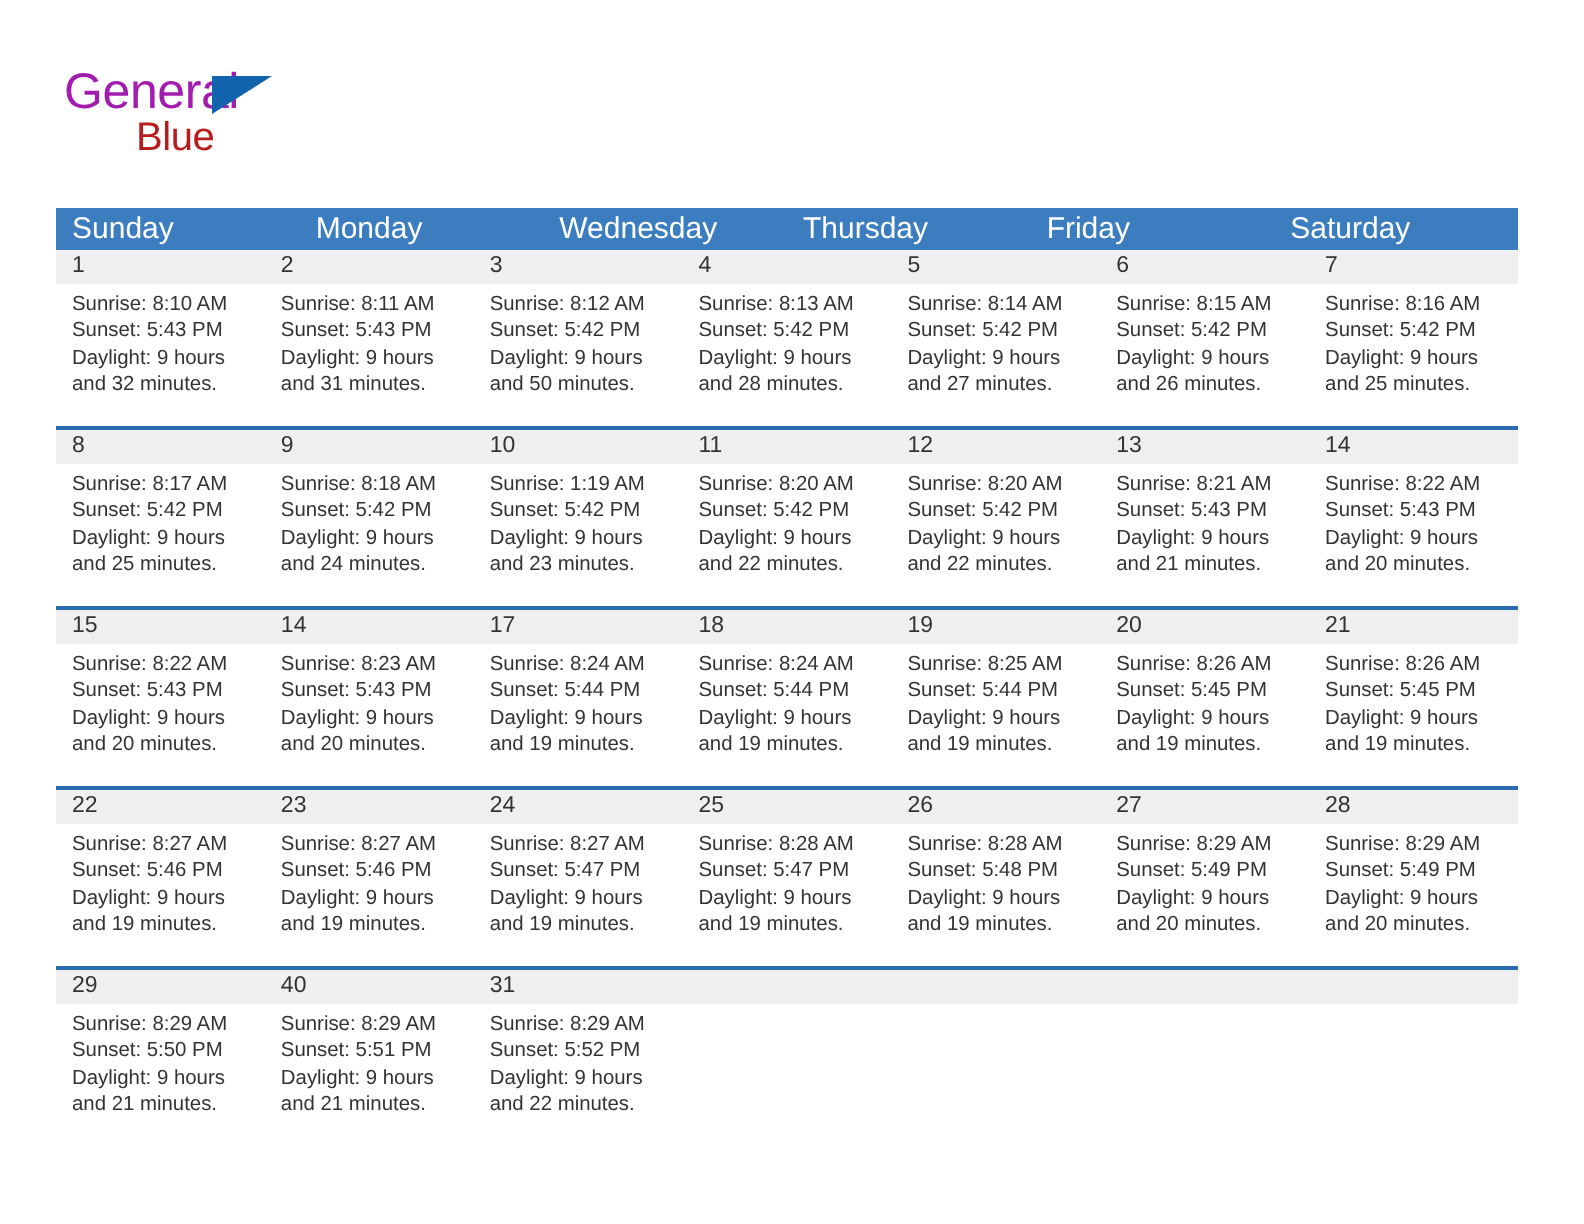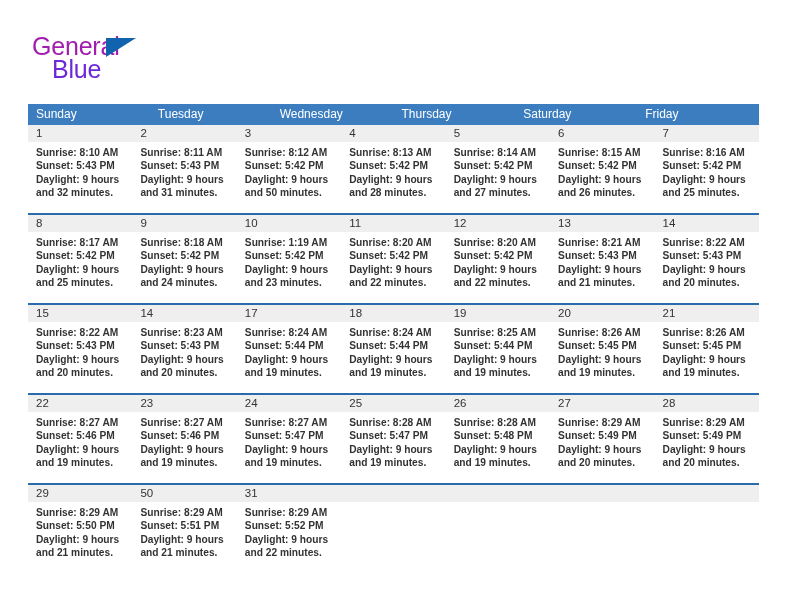--- a/index.html
+++ b/index.html
@@ -49,25 +49,25 @@
     position: absolute;
     left: 74px;
     top: 6px;
     width: 0;
     height: 0;
     border-left: 30px solid #1263ad;
     border-bottom: 19px solid transparent;
   }
   .brand-blue {
     position: absolute;
-    left: 20px;
+    left: 36px;
     top: 23px;
-    font-size: 25px;
+    font-size: 20px;
     letter-spacing: -0.2px;
-    color: #6d28d9;
+    color: #b91c1c;
     line-height: 28px;
   }
   .title-block {
     position: absolute;
     right: 0;
     top: 0;
     text-align: right;
   }
   .cal-title {
     font-size: 30px;
@@ -91,21 +91,21 @@
     width: 731px;
   }
   .weekday-row {
     display: flex;
     background: #3b7dbf;
     height: 21px;
   }
   .weekday {
     flex: 1 1 0;
     color: #ffffff;
-    font-size: 12px;
+    font-size: 15px;
     line-height: 21px;
     padding-left: 8px;
     box-sizing: border-box;
     white-space: nowrap;
   }
   .week {
     display: flex;
     border-top: 2px solid #2a6cab;
     height: 88px;
     box-sizing: content-box;
@@ -124,21 +124,20 @@
     background: #efefef;
   }
   .daynum {
     font-size: 11.5px;
     color: #333333;
     line-height: 17px;
     padding-left: 8px;
   }
   .day-info {
     padding: 4px 6px 0 8px;
-    font-weight: bold;
   }
   .day-info div {
     font-size: 10.2px;
     line-height: 13.4px;
     color: #333333;
     white-space: nowrap;
   }
   .day.empty .daynum-band {
     background: #efefef;
   }
@@ -156,25 +155,25 @@
       <span class="brand-blue">Blue</span>
     </div>
 
 
   </div>
 
   <div class="calendar">
 
     <div class="weekday-row">
       <div class="weekday">Sunday</div>
-      <div class="weekday">Tuesday</div>
+      <div class="weekday">Monday</div>
       <div class="weekday">Wednesday</div>
       <div class="weekday">Thursday</div>
+      <div class="weekday">Friday</div>
       <div class="weekday">Saturday</div>
-      <div class="weekday">Friday</div>
     </div>
 
     <div class="week first">
       <div class="day">
         <div class="daynum-band">
             <div class="daynum">1</div>
           </div>
         <div class="day-info">
           <div>Sunrise: 8:10 AM</div>
           <div>Sunset: 5:43 PM</div>
@@ -497,21 +496,21 @@
           </div>
         <div class="day-info">
           <div>Sunrise: 8:29 AM</div>
           <div>Sunset: 5:50 PM</div>
           <div>Daylight: 9 hours</div>
           <div>and 21 minutes.</div>
         </div>
       </div>
       <div class="day">
         <div class="daynum-band">
-            <div class="daynum">50</div>
+            <div class="daynum">40</div>
           </div>
         <div class="day-info">
           <div>Sunrise: 8:29 AM</div>
           <div>Sunset: 5:51 PM</div>
           <div>Daylight: 9 hours</div>
           <div>and 21 minutes.</div>
         </div>
       </div>
       <div class="day">
         <div class="daynum-band">

